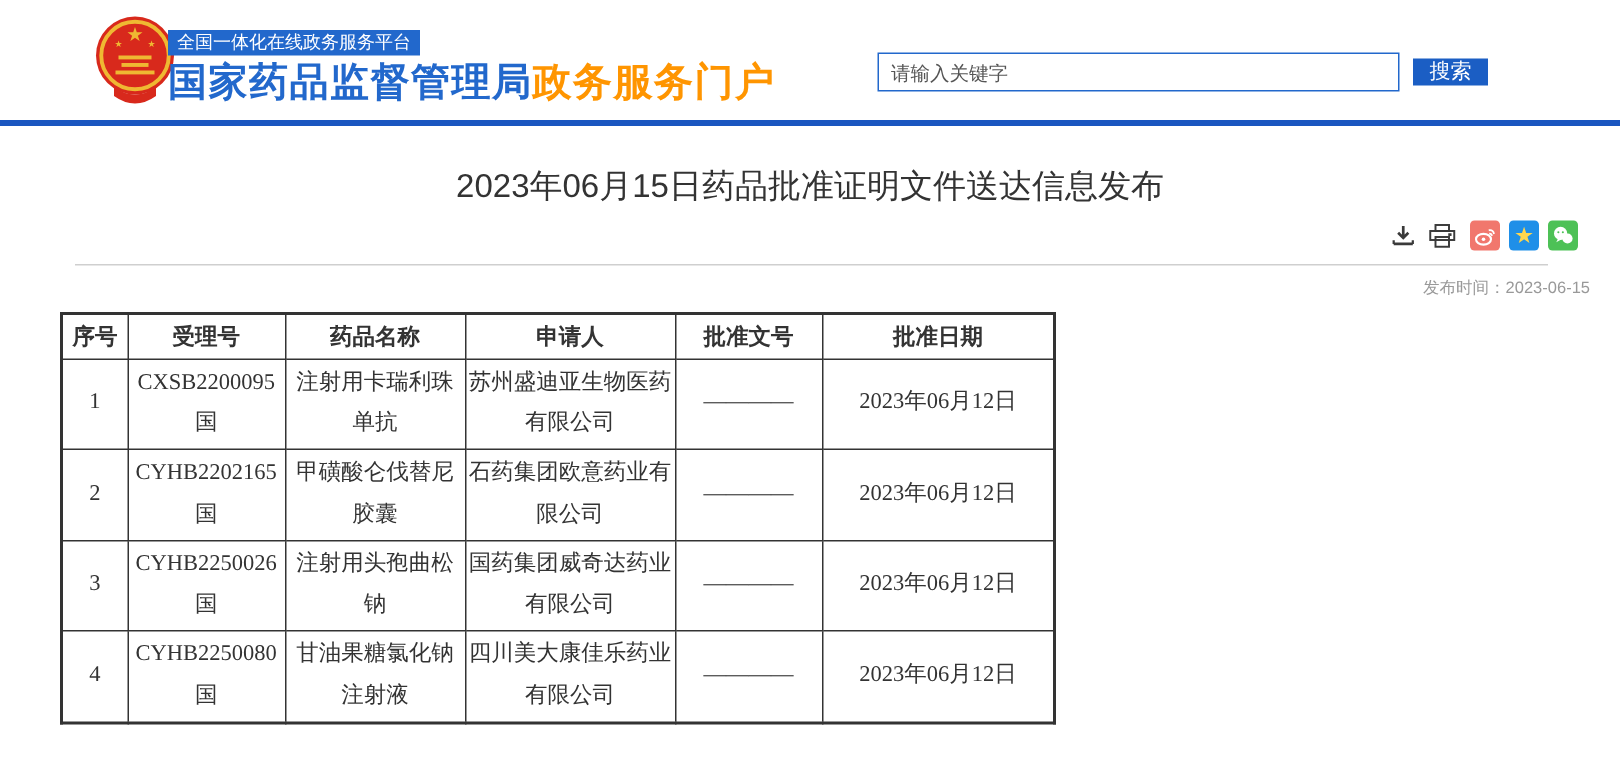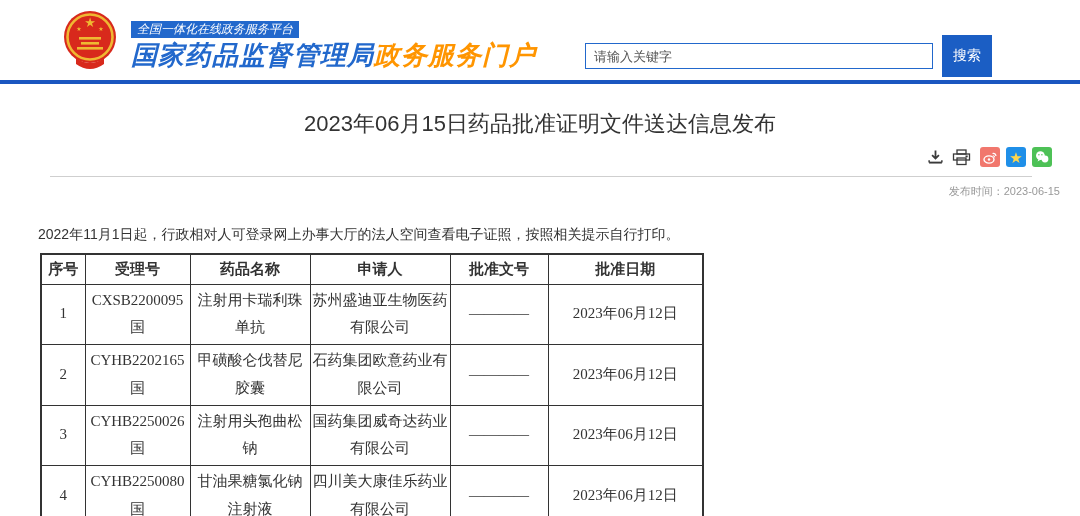--- a/index.html
+++ b/index.html
@@ -9,32 +9,32 @@
     --text-muted:#999999; --table-border:#333333;
   }
   *{margin:0;padding:0;box-sizing:border-box;}
   html,body{width:1080px;height:516px;overflow:hidden;background:#fff;
     font-family:"Liberation Sans","DejaVu Sans",sans-serif;}
   .page{position:relative;width:1080px;height:516px;background:#fff;}
 
   
   .header{position:relative;height:80px;background:#fff;}
   .logo{position:absolute;left:62px;top:9px;width:56px;height:62px;}
-  .brand{position:absolute;left:131px;top:19px;font-style:italic;}
+  .brand{position:absolute;left:112px;top:19px;}
   .badge{display:inline-block;background:var(--brand-blue);color:#fff;
     font-size:12px;line-height:17px;padding:0 6px;}
   .site-line{margin-top:2px;font-size:26px;font-weight:bold;line-height:30px;
     letter-spacing:1px;white-space:nowrap;text-align:center;}
   .site-name{color:var(--brand-blue);}
   .portal-suffix{color:var(--brand-orange);}
   .search-area{position:absolute;left:585px;top:35px;display:flex;align-items:center;}
   .search-input{width:348px;height:26px;border:1px solid var(--brand-blue);
     font-size:13px;padding:0 8px;color:#333;outline:none;}
   .search-input::placeholder{color:#555;}
-  .search-btn{margin-left:9px;width:50px;height:42px;border:none;
+  .search-btn{margin-left:9px;width:50px;height:18px;border:none;
     background:var(--button-blue);color:#fff;font-size:14px;cursor:pointer;}
   .blue-bar{height:4px;background:var(--bar-blue);}
 
   
   .article-title{margin-top:24px;text-align:center;font-size:22px;font-weight:500;
     color:var(--text-dark);line-height:31px;}
   .toolbar{margin-top:6px;height:24px;display:flex;justify-content:flex-end;
     align-items:center;padding-right:28px;gap:5px;}
   .tool-ico{width:20px;height:20px;display:flex;align-items:center;
     justify-content:center;cursor:pointer;}
@@ -130,21 +130,20 @@
         <circle cx="4.9" cy="5.8" r="0.7" fill="#4dc156"></circle>
         <circle cx="7.9" cy="5.8" r="0.7" fill="#4dc156"></circle>
       </svg>
     </span>
   </div>
 
   <div class="divider"></div>
 
   <div class="publish-line"><span>发布时间：</span><span>2023-06-15</span></div>
 
-  <div class="notice">2022年11月1日起，行政相对人可登录网上办事大厅的法人空间查看电子证照，按照相关提示自行打印。</div>
 
   <table class="approval">
     <colgroup>
       <col style="width:44px">
         <col style="width:105px">
         <col style="width:120px">
       <col style="width:140px">
         <col style="width:98px">
         <col style="width:155px">
     </colgroup>

